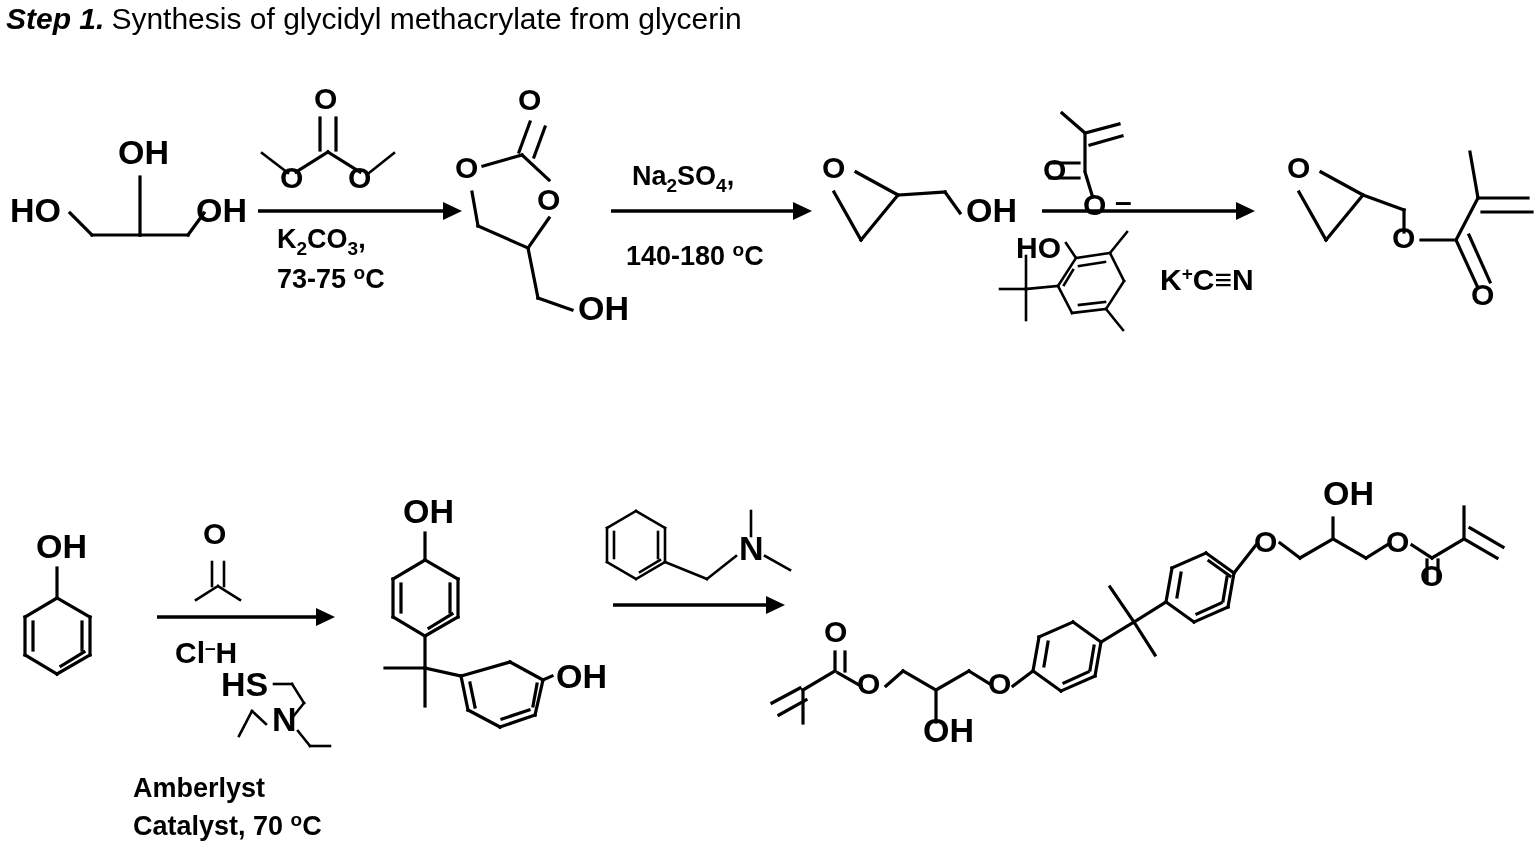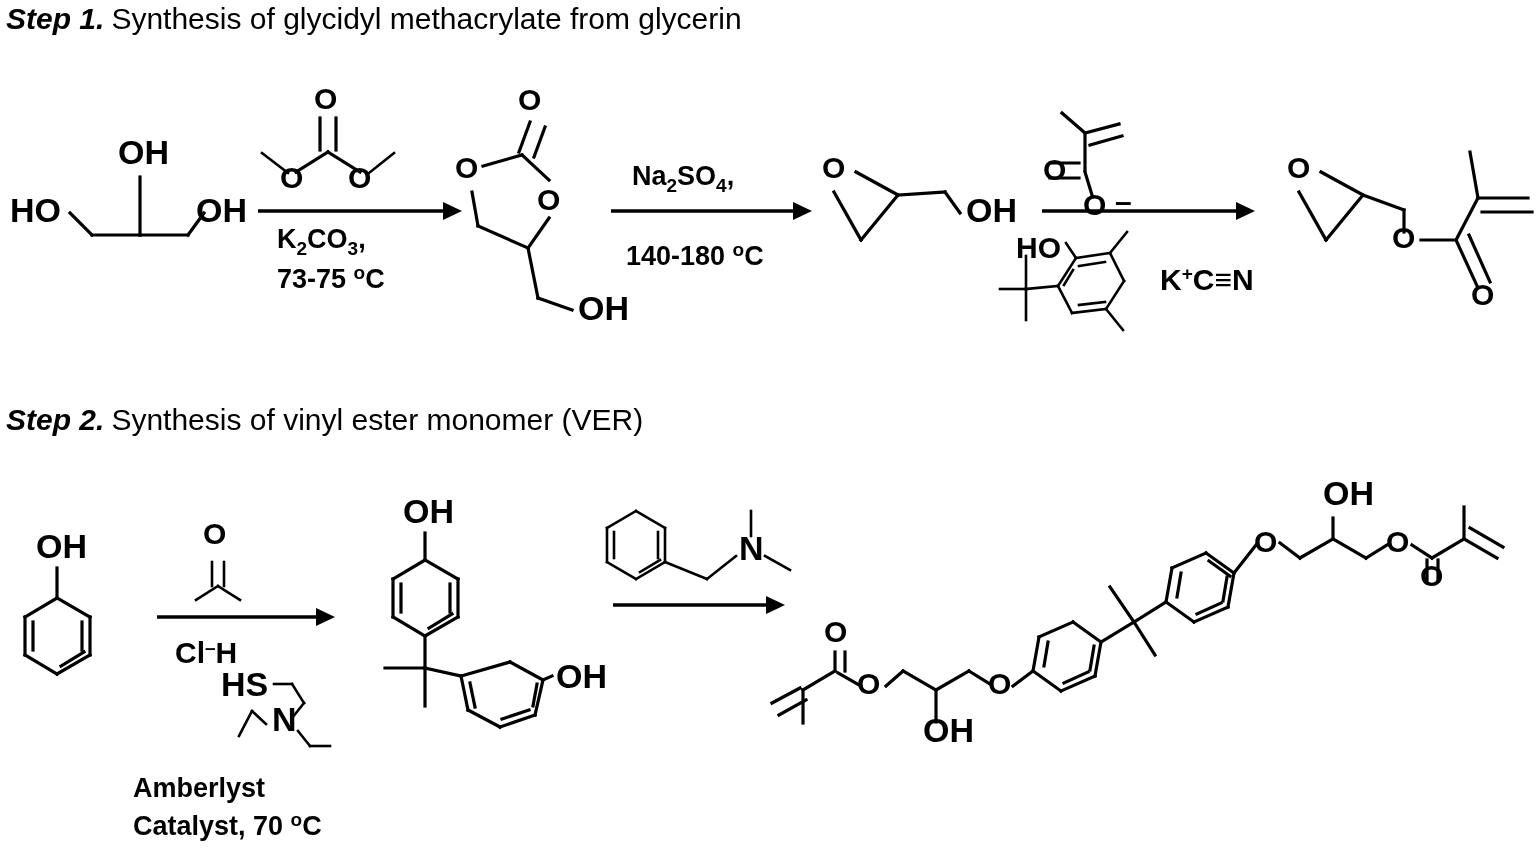--- a/index.html
+++ b/index.html
@@ -188,23 +188,20 @@
 
       <path class="bond" d="M1456 240 L 1478 198"></path>
 
       <path class="bond" d="M1478 198 L 1470 152"></path>
 
       <path class="bond" d="M1478 198 L 1528 198"></path>
       <path class="bond" d="M1482 212 L 1532 212"></path>
     </g>
   </svg>
 
-  <div class="step-head" id="step2-head">
-    <span class="lbl">Step 2.</span><span>Synthesis of vinyl ester monomer (VER)</span>
-  </div>
 
   <svg width="1540" height="848">
 
     <g>
       <text class="atom" x="36" y="558">OH</text>
       <path class="bond" d="M57 568 L 57 598"></path>
 
       <path class="bond" d="M57 598 L 25 617"></path>
       <path class="bond" d="M25 617 L 25 655"></path>
       <path class="bond" d="M25 655 L 57 674"></path>

